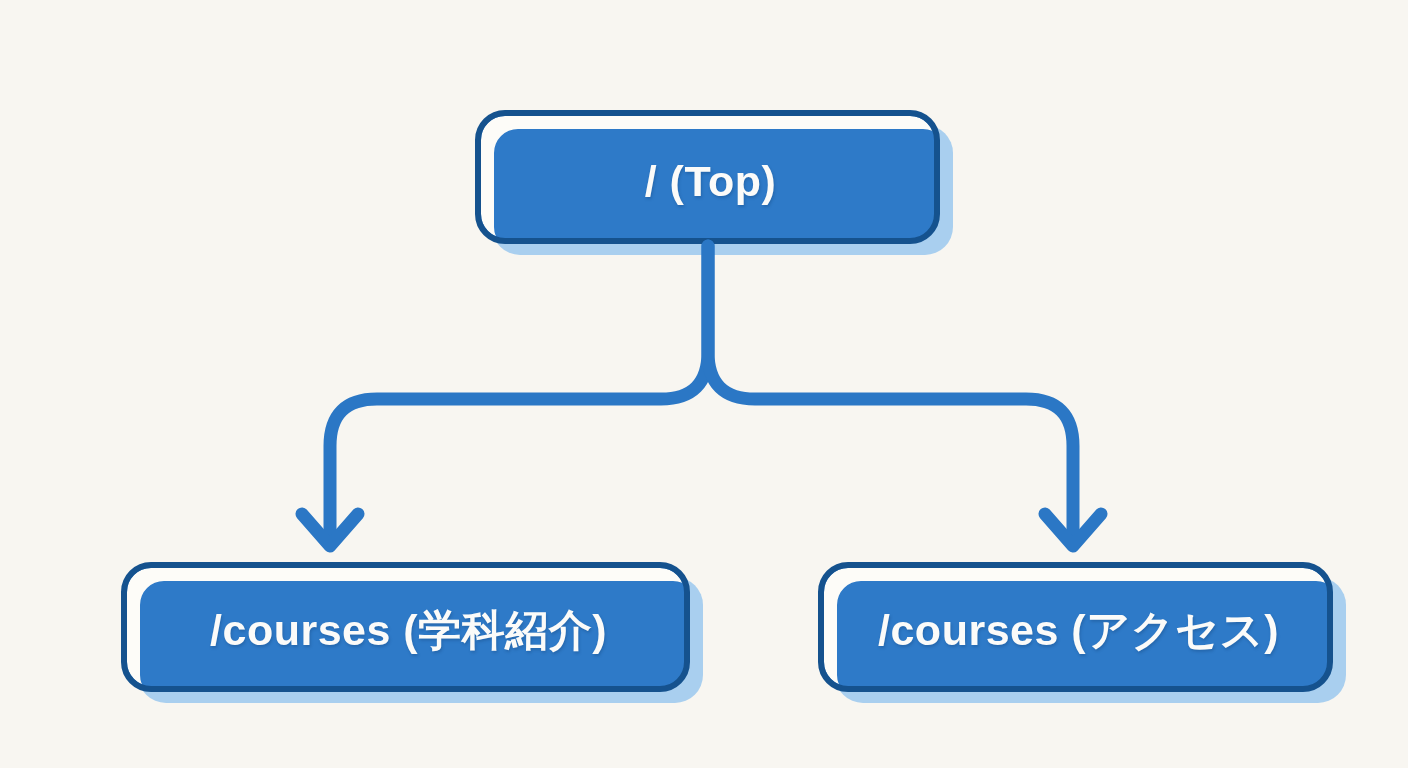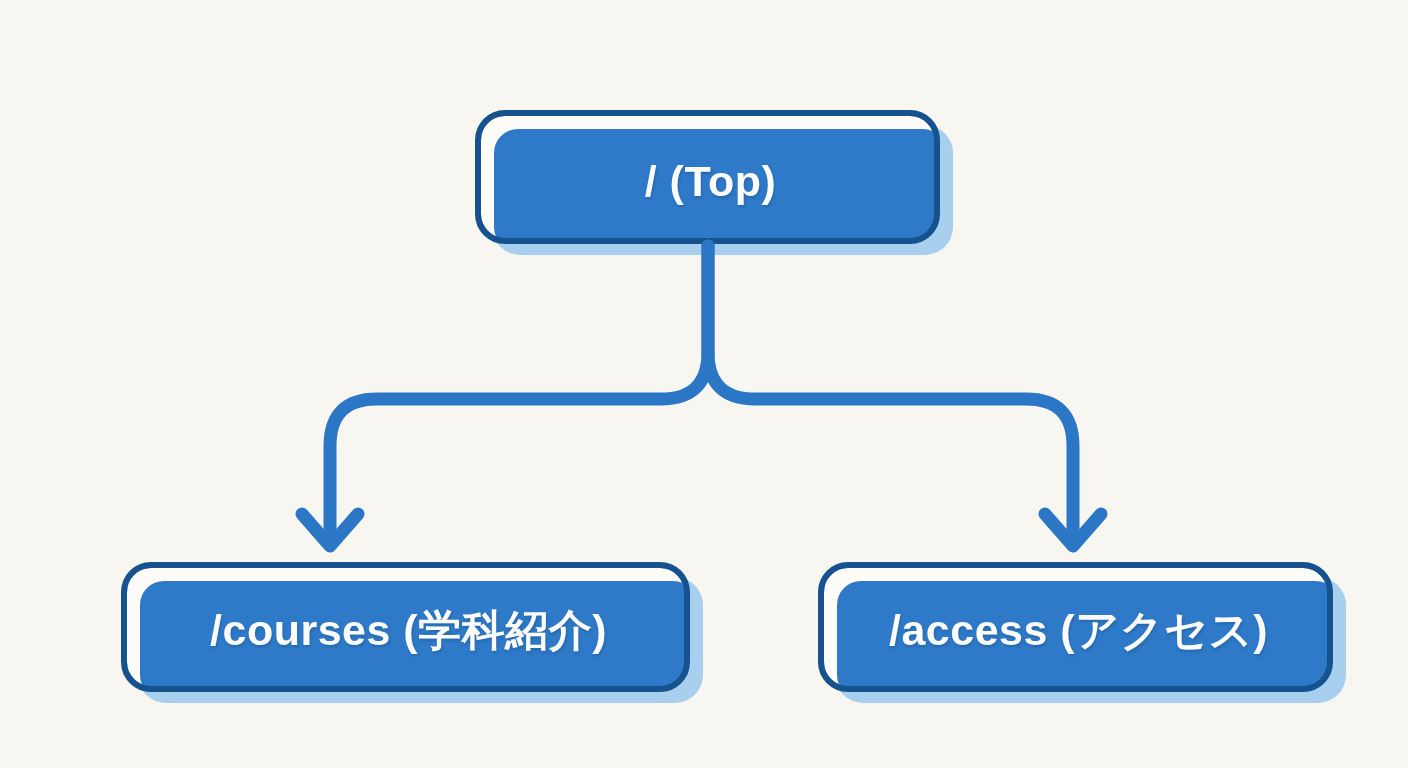--- a/index.html
+++ b/index.html
@@ -87,16 +87,16 @@
 
   <div class="node node-root">
     <span class="label">/ (Top)</span>
   </div>
 
   <div class="node node-courses">
     <span class="label">/courses (学科紹介)</span>
   </div>
 
   <div class="node node-access">
-    <span class="label">/access (アクセス)</span>
+    <span class="label">/courses (アクセス)</span>
   </div>
 
 </div>
 
 </body></html>

